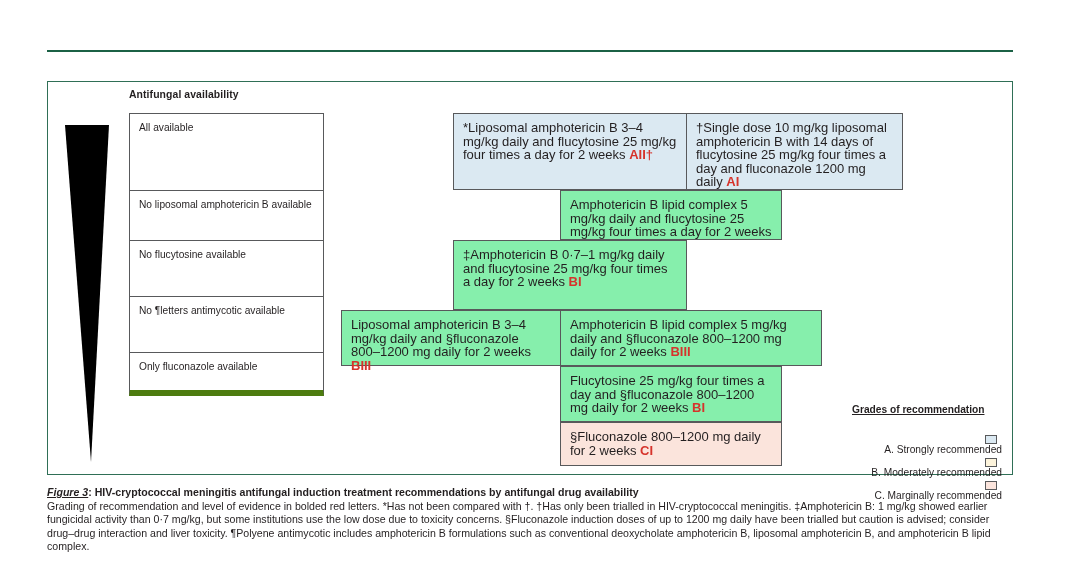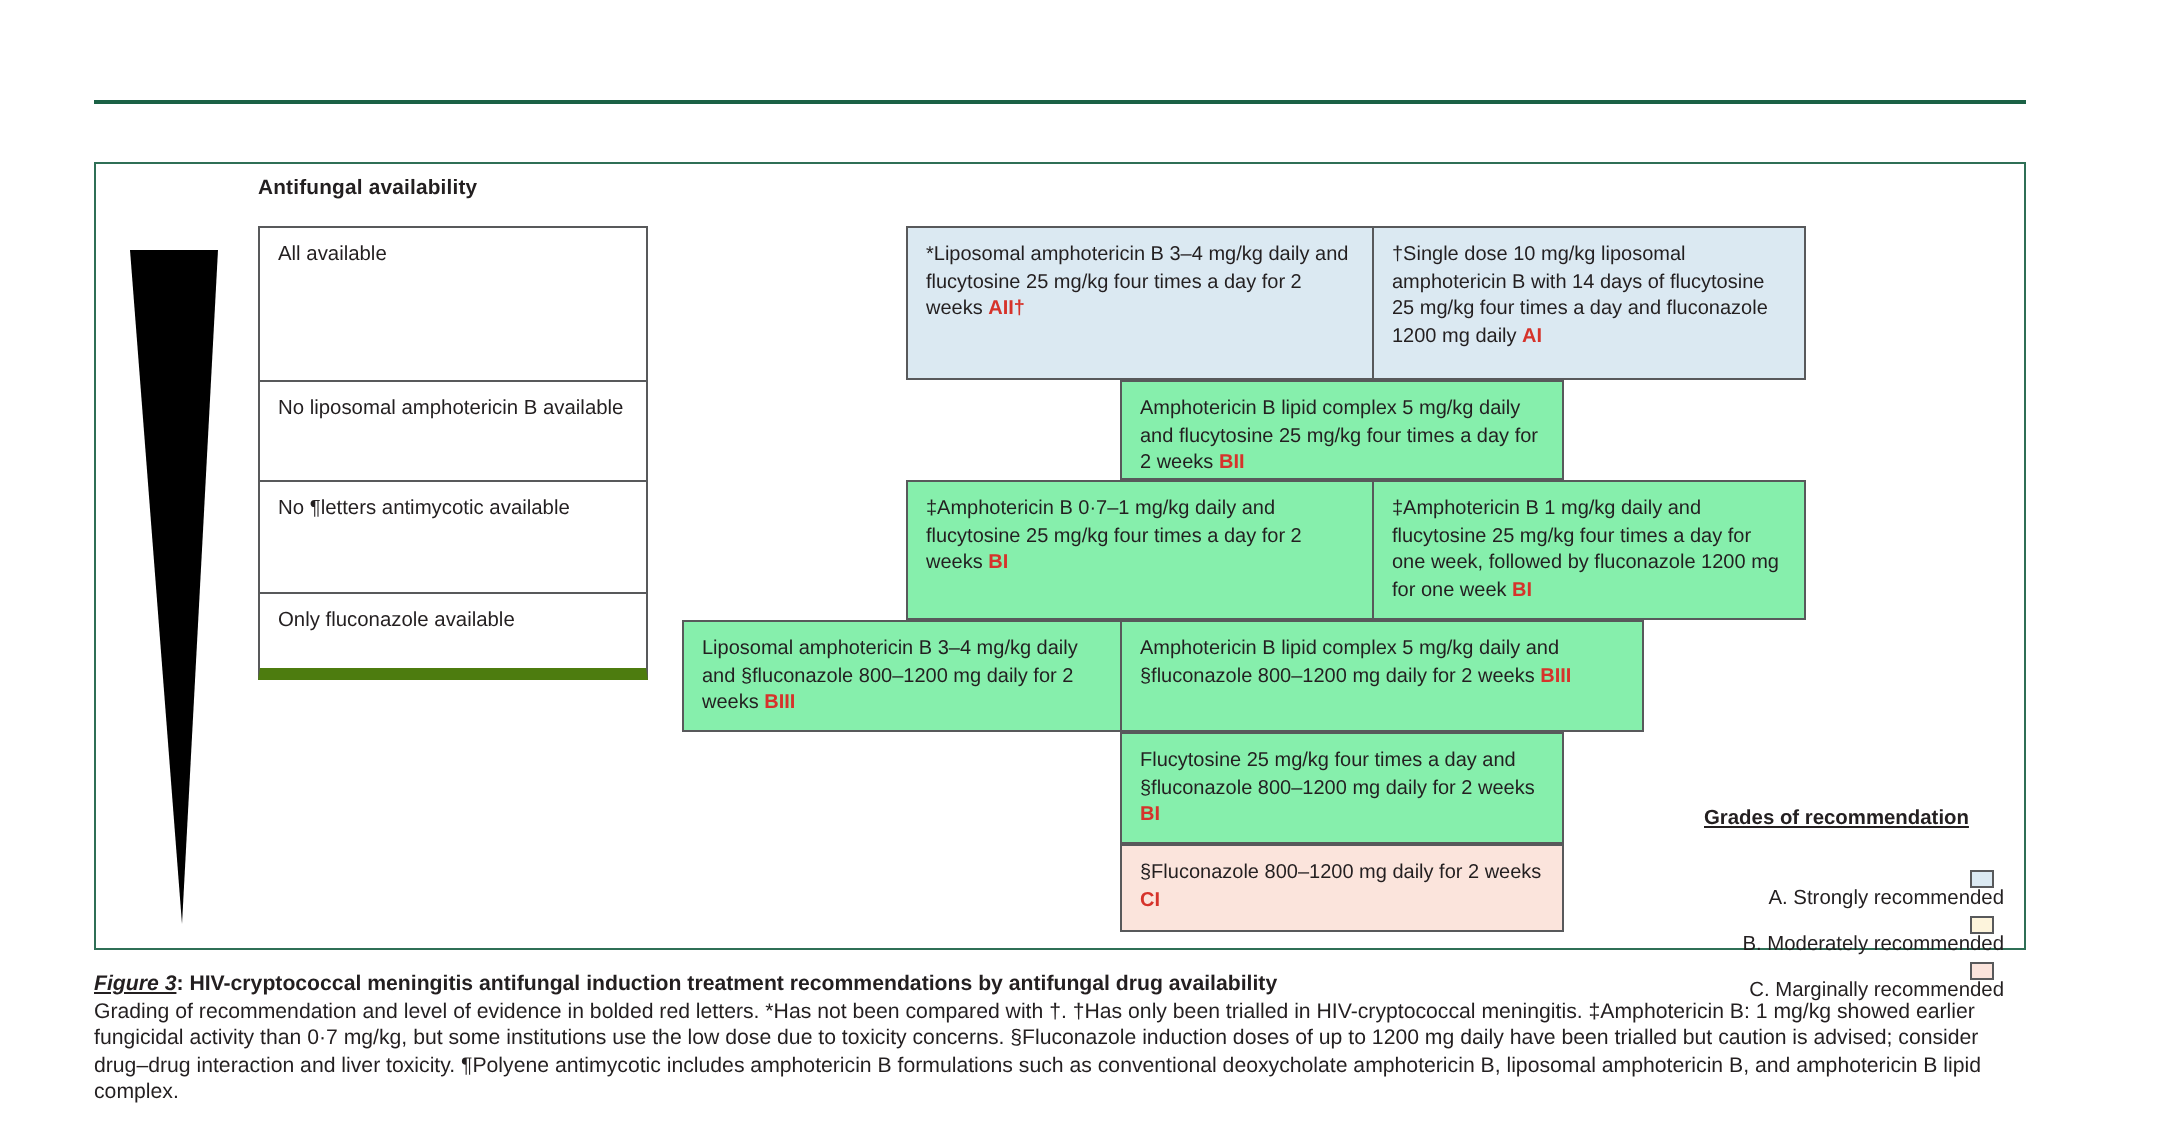--- a/index.html
+++ b/index.html
@@ -44,21 +44,21 @@
     padding:7px 9px 0 9px;
     font-size:10.2px;line-height:13.4px;
   }
   .lrow:last-child{border-bottom:6px solid #4d7c0f;}
 
   
   .rbox{
     position:absolute;box-sizing:border-box;
     border:1px solid #58595b;
     padding:7px 9px 6px 9px;
-    font-size:10px;line-height:13.6px;
+    font-size:13px;line-height:13.6px;
   }
   .blue{background:#dbe9f2;}
   .cream{background:#86efac;}
   .pink{background:#fbe4dc;}
   .grade{color:#d6332b;font-weight:bold;}
 
   
   .legend{position:absolute;left:852px;top:404px;width:150px;}
   .legend-title{font-size:10.2px;font-weight:bold;margin-bottom:20px;text-decoration:underline;}
   .legend-row{display:flex;align-items:flex-end;margin-bottom:2px;flex-direction:column;}
@@ -85,40 +85,38 @@
 
   <svg class="wedge" viewBox="0 0 80 345" preserveAspectRatio="none">
     <polygon points="8,4 52,4 34,341" fill="#000000"></polygon>
   </svg>
 
   <div class="avail-head">Antifungal availability</div>
 
   <div class="left-col">
     <div class="lrow" style="height:77px">All available</div>
     <div class="lrow" style="height:50px">No liposomal amphotericin B available</div>
+    <div class="lrow" style="height:56px">No flucytosine available</div>
     <div class="lrow" style="height:56px">No ¶letters antimycotic available</div>
     <div class="lrow" style="height:44px">Only fluconazole available</div>
   </div>
 
   <div class="rbox blue" style="left:453px;top:113px;width:234px;height:77px;">
     <span>*Liposomal amphotericin B 3–4 mg/kg daily and flucytosine 25 mg/kg four times a day for 2 weeks </span><span class="grade">AII†</span>
   </div>
   <div class="rbox blue" style="left:686px;top:113px;width:217px;height:77px;">
     <span>†Single dose 10 mg/kg liposomal amphotericin B with 14 days of flucytosine 25 mg/kg four times a day and fluconazole 1200 mg daily </span><span class="grade">AI</span>
   </div>
 
   <div class="rbox cream" style="left:560px;top:190px;width:222px;height:50px;">
     <span>Amphotericin B lipid complex 5 mg/kg daily and flucytosine 25 mg/kg four times a day for 2 weeks </span><span class="grade">BII</span>
   </div>
 
   <div class="rbox cream" style="left:453px;top:240px;width:234px;height:70px;">
     <span>‡Amphotericin B 0·7–1 mg/kg daily and flucytosine 25 mg/kg four times a day for 2 weeks </span><span class="grade">BI</span>
-  </div>
-  <div class="rbox cream" style="left:686px;top:240px;width:217px;height:70px;">
-    <span>‡Amphotericin B 1 mg/kg daily and flucytosine 25 mg/kg four times a day for one week, followed by fluconazole 1200 mg for one week </span><span class="grade">BI</span>
   </div>
 
   <div class="rbox cream" style="left:341px;top:310px;width:220px;height:56px;">
     <span>Liposomal amphotericin B 3–4 mg/kg daily and §fluconazole 800–1200 mg daily for 2 weeks </span><span class="grade">BIII</span>
   </div>
   <div class="rbox cream" style="left:560px;top:310px;width:262px;height:56px;">
     <span>Amphotericin B lipid complex 5 mg/kg daily and §fluconazole 800–1200 mg daily for 2 weeks </span><span class="grade">BIII</span>
   </div>
 
   <div class="rbox cream" style="left:560px;top:366px;width:222px;height:56px;">

